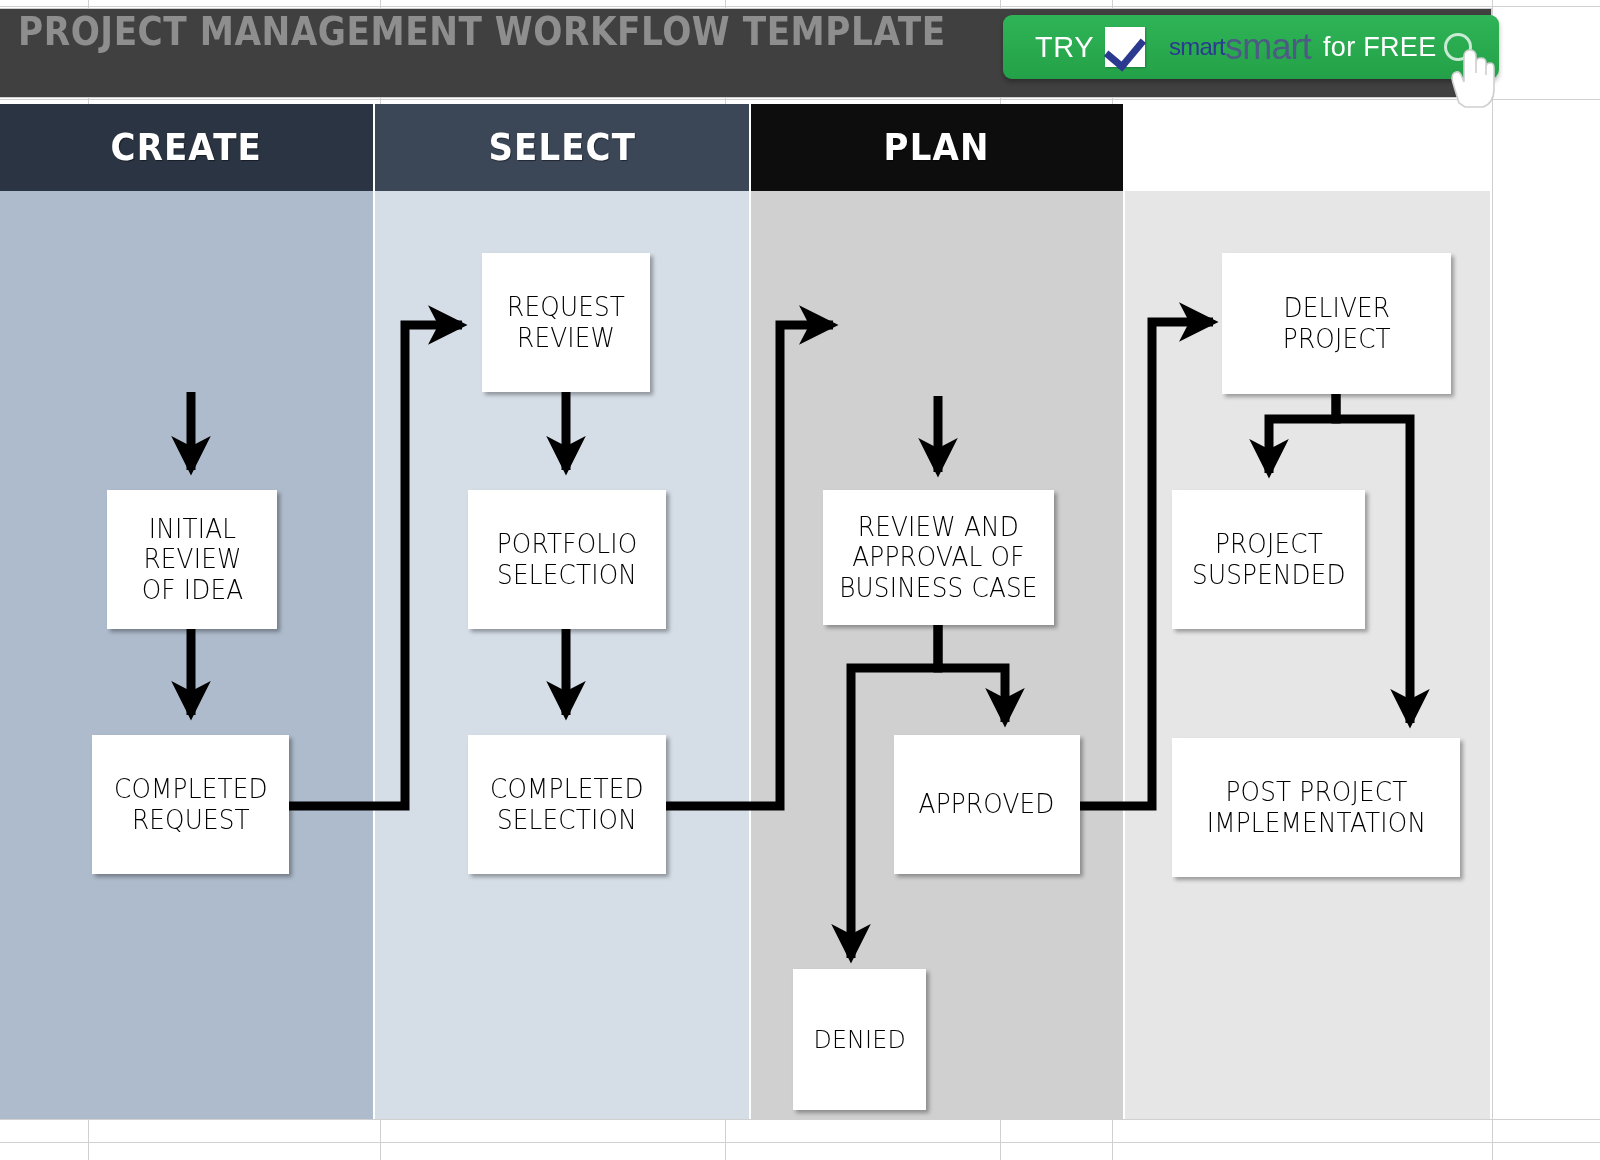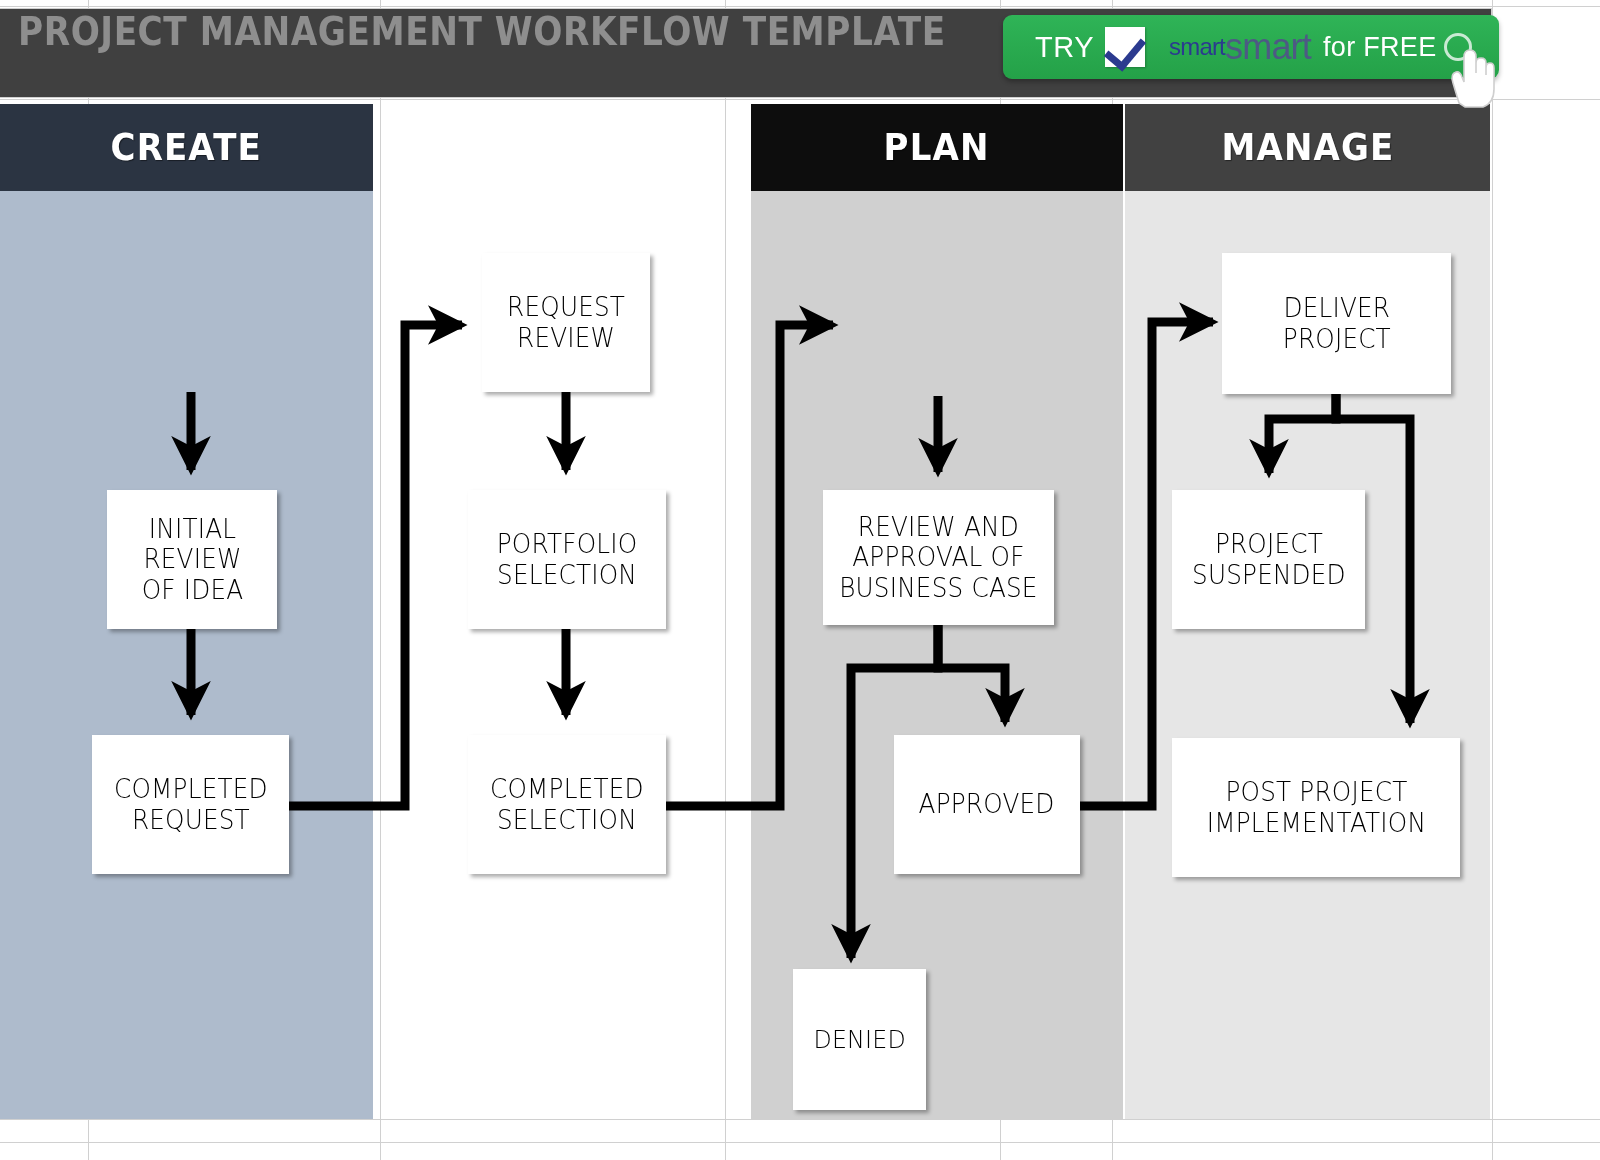--- a/index.html
+++ b/index.html
@@ -142,32 +142,35 @@
 
   <div class="lanes">
 
     <div class="lane" style="left:0px;width:375px">
       <div class="lane-head" style="background:#2b3442">
         <span>CREATE</span>
       </div>
       <div class="lane-body" style="background:#aebbcc"></div>
     </div>
 
+    <div class="lane" style="left:375px;width:376px">
+      <div class="lane-head" style="background:#3b4657">
+        <span>SELECT</span>
+      </div>
+      <div class="lane-body" style="background:#d5dde6"></div>
+    </div>
 
     <div class="lane" style="left:751px;width:374px">
       <div class="lane-head" style="background:#0d0d0d">
         <span>PLAN</span>
       </div>
       <div class="lane-body" style="background:#d0d0d0"></div>
     </div>
 
     <div class="lane" style="left:1125px;width:367px">
-      <div class="lane-head" style="background:#414141">
-        <span>MANAGE</span>
-      </div>
       <div class="lane-body" style="background:#e6e6e6"></div>
     </div>
 
   </div>
 
   <svg class="connectors" viewBox="0 0 1600 1160">
     <defs>
       <marker id="ah" viewBox="0 0 10 10" refX="8.6" refY="5" markerWidth="4.4" markerHeight="4.4" orient="auto-start-reverse">
         <path d="M 0 0 L 10 5 L 0 10 L 2.6 5 z" fill="#000000"></path>
       </marker>

